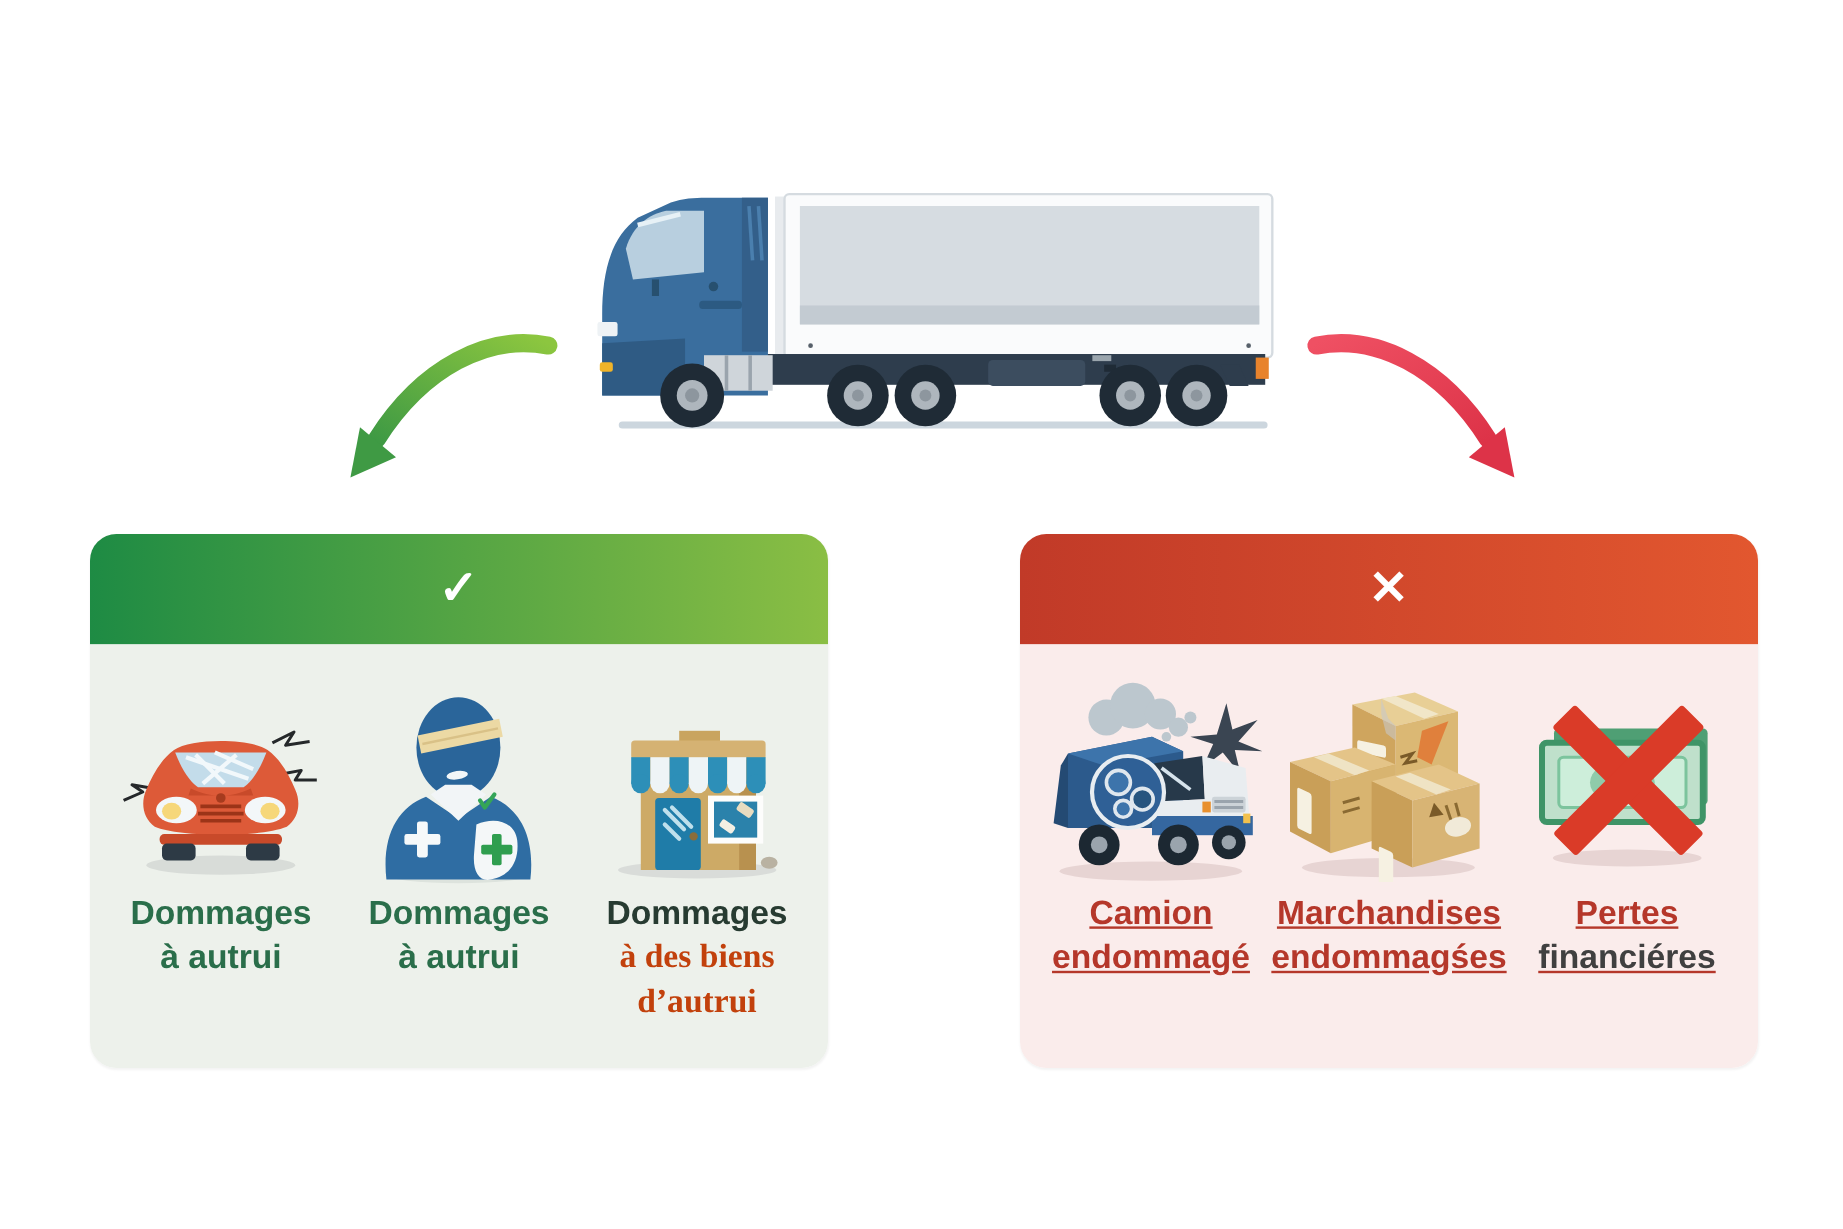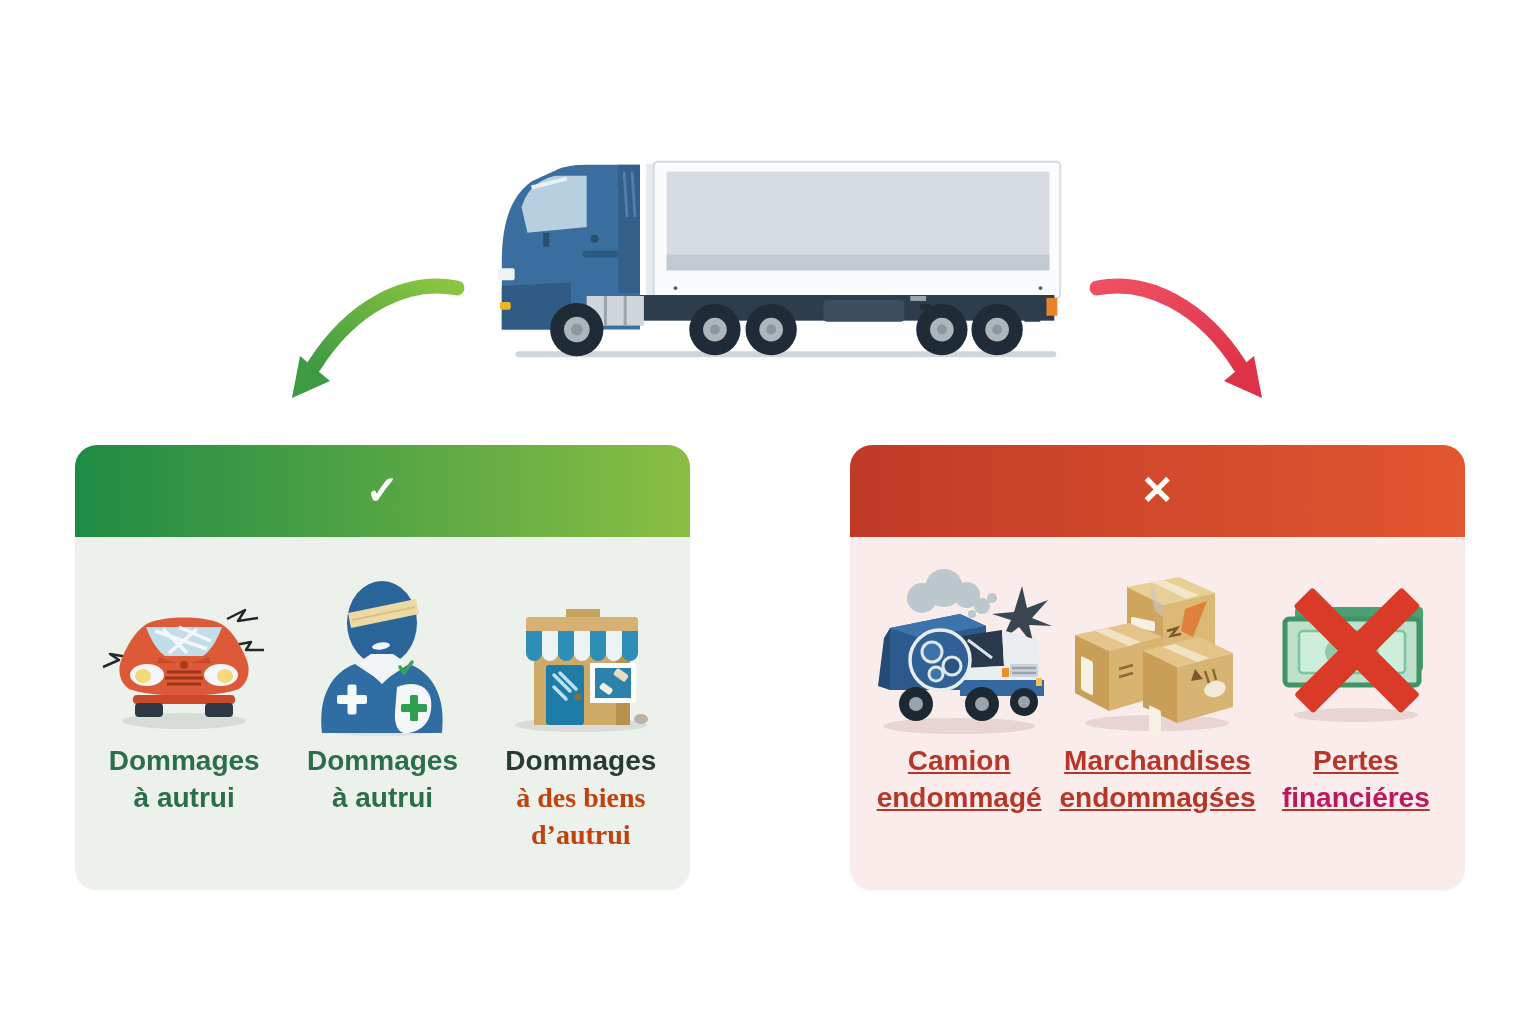--- a/index.html
+++ b/index.html
@@ -28,21 +28,21 @@
   .panel.covered .panel-body{background:#edf1eb;}
   .panel.notcovered .panel-body{background:#faeceb;}
   .col{flex:1;display:flex;flex-direction:column;align-items:center;}
   .icon-box{height:178px;display:flex;align-items:center;justify-content:center;}
   .item-label{text-align:center;font-weight:bold;font-size:28px;line-height:1.32;}
   .panel.covered .item-label{color:#2a6e4a;}
   .panel.notcovered .item-label{color:#b5372a;text-decoration:underline;}
   .item-label .ln{display:block;}
   .item-label .ln.dark1{color:#273b31;}
   .item-label .ln.dark2{color:#c2410c;font-weight:600;font-family:Liberation Serif, serif;}
-  .item-label .ln.lighter{color:#be185d;font-weight:600;}
+  .item-label .ln.lighter{color:#404040;font-weight:600;}
 </style>
 </head>
 <body>
 
 <div class="canvas">
 
   <svg class="hero" viewBox="0 0 600 225">
 
     <rect x="28" y="206" width="548" height="6" rx="3" fill="#ccd6de"></rect>
 

